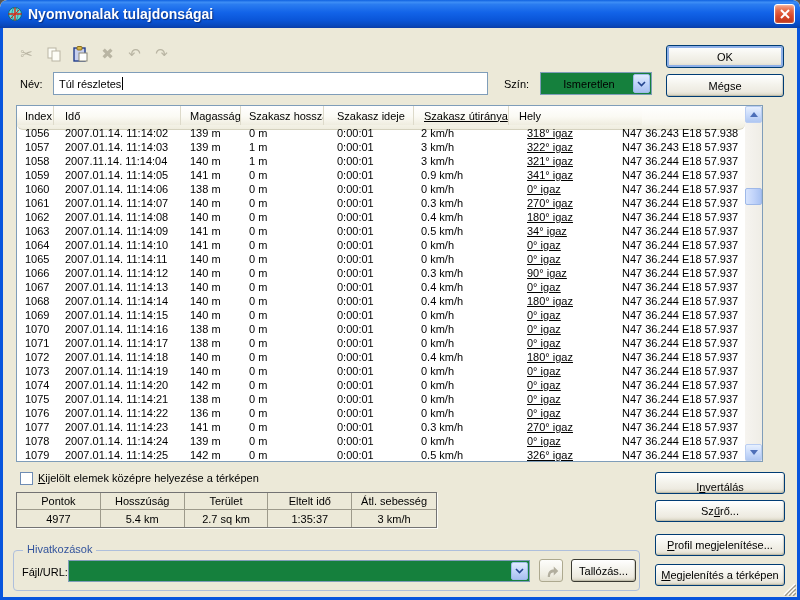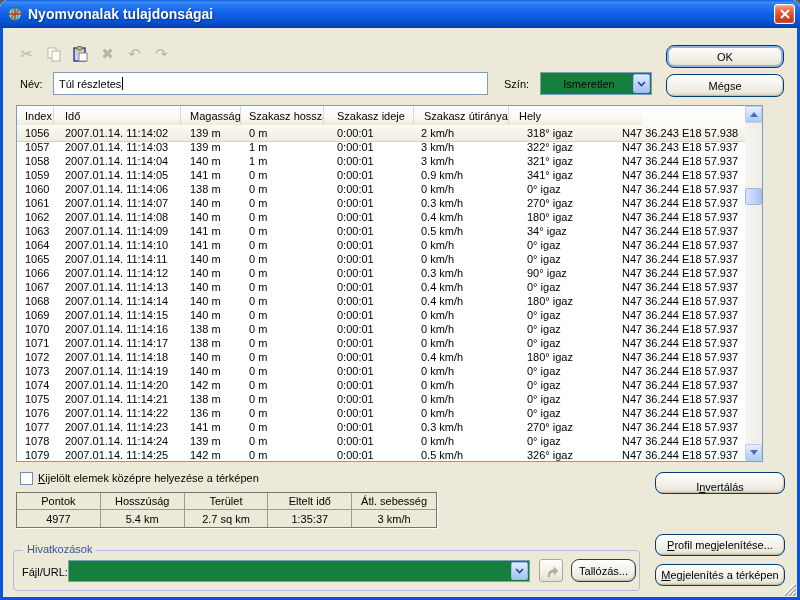--- a/index.html
+++ b/index.html
@@ -43,47 +43,47 @@
     position:absolute;background:#15803d;border:1px solid #7F9DB9;
     display:flex;align-items:center;justify-content:center;
   }
   .ddbtn{
     position:absolute;right:1px;top:1px;bottom:1px;width:17px;border-radius:2px;
     background:linear-gradient(180deg,#E0EBFD 0%,#C2D5FA 50%,#A8C0F0 100%);
     border:1px solid #9EBAEA;display:flex;align-items:center;justify-content:center;
   }
   
   .btn{
-    position:absolute;border:1px solid #003C74;border-radius:8px;
+    position:absolute;border:1px solid #003C74;border-radius:3px;
     background:linear-gradient(180deg,#FFFFFF 0%,#F4F3EC 45%,#EDEAE0 80%,#D9D5C2 100%);
     box-shadow:inset -1px -1px 1px rgba(120,120,100,.3);
     display:flex;align-items:center;justify-content:center;white-space:nowrap;cursor:default;
   }
   .btn.default{box-shadow:inset 0 0 0 2px #8FB0E8, inset -1px -1px 1px rgba(120,120,100,.3);}
   .btn.darkline{border-color:#3A3A32;}
   .btn u{text-decoration:underline;}
   .gobtn{
     position:absolute;border:1px solid #ADA98F;border-radius:3px;
     background:linear-gradient(180deg,#FDFDFB,#EFEDE2 70%,#E2DFCE);
     display:flex;align-items:center;justify-content:center;
   }
   
   .listview{position:absolute;left:16px;top:105px;width:747px;height:357px;background:#fff;border:1px solid #7F9DB9;}
-  .lv-header{position:absolute;left:0;top:0;right:17px;height:36px;display:flex;border-bottom:1px solid #D5D2BF;background:linear-gradient(180deg,#FFFFFF,#FBFAF4 55%,#EFEDDF);}
+  .lv-header{position:absolute;left:0;top:0;right:17px;height:24px;display:flex;border-bottom:1px solid #D5D2BF;background:linear-gradient(180deg,#FFFFFF,#FBFAF4 55%,#EFEDDF);border-radius:6px;}
   .th{display:flex;align-items:center;border-right:1px solid #DDDACA;height:19px;white-space:nowrap;overflow:hidden;background:linear-gradient(180deg,#FFFFFF,#FBFAF4 55%,#EFEDDF);}
   .lv-body{position:absolute;left:0;top:20px;right:17px;bottom:0;overflow:hidden;}
   .tr{display:flex;height:14px;line-height:14px;white-space:nowrap;}
   .td{overflow:hidden;}
   .c0{width:37px;padding-left:8px;}
   .c1{width:127px;padding-left:11px;}
   .c2{width:60px;padding-left:9px;}
   .c3{width:83px;padding-left:8px;}
   .c4{width:90px;padding-left:13px;}
   .c5{width:103px;padding-left:7px;}
-  .c6{width:95px;padding-left:10px;}
+  .c6{width:95px;padding-left:10px;text-decoration:underline;}
   .c7{width:133px;padding-left:10px;border-right:0;}
   
   .sb{position:absolute;top:0;right:0;bottom:0;width:17px;background:linear-gradient(90deg,#F6F4F0,#EFEDE6);}
   .sb-btn{position:absolute;left:0;width:17px;height:17px;border:1px solid #B9CDF2;border-radius:2px;
     background:linear-gradient(180deg,#E7F0FE 0%,#CBDCFB 50%,#AFC7F2 100%);
     display:flex;align-items:center;justify-content:center;}
   .sb-up{top:0;}
   .sb-down{bottom:0;}
   .sb-thumb{position:absolute;left:0;top:82px;width:17px;height:17px;border:1px solid #9EB8E8;border-radius:2px;
     background:linear-gradient(90deg,#D7E4FD 0%,#C2D4FA 50%,#A9C2F2 100%);}
@@ -193,21 +193,21 @@
           <div class="td c1">2007.01.14. 11:14:03</div>
           <div class="td c2">139 m</div>
           <div class="td c3">1 m</div>
           <div class="td c4">0:00:01</div>
           <div class="td c5">3 km/h</div>
           <div class="td c6">322° igaz</div>
           <div class="td c7">N47 36.243 E18 57.937</div>
         </div>
         <div class="tr">
           <div class="td c0">1058</div>
-          <div class="td c1">2007.01.14. 11:14:04</div>
+          <div class="td c1">2007.11.14. 11:14:04</div>
           <div class="td c2">140 m</div>
           <div class="td c3">1 m</div>
           <div class="td c4">0:00:01</div>
           <div class="td c5">3 km/h</div>
           <div class="td c6">321° igaz</div>
           <div class="td c7">N47 36.244 E18 57.937</div>
         </div>
         <div class="tr">
           <div class="td c0">1059</div>
           <div class="td c1">2007.01.14. 11:14:05</div>
@@ -448,20 +448,21 @@
     <div class="sumrow" id="sumval">
         <div class="sumcell">4977</div>
         <div class="sumcell">5.4 km</div>
         <div class="sumcell">2.7 sq km</div>
         <div class="sumcell">1:35:37</div>
         <div class="sumcell">3 km/h</div>
       </div>
   </div>
 
   <div class="btn" style="left:655px;top:472px;width:130px;height:22px;align-items:flex-end;">I<u>n</u>vertálás</div>
+  <div class="btn" style="left:655px;top:500px;width:130px;height:22px;">Sz<u>ű</u>rő...</div>
   <div class="btn" style="left:655px;top:534px;width:130px;height:22px;"><u>P</u>rofil megjelenítése...</div>
   <div class="btn" style="left:655px;top:564px;width:130px;height:22px;"><u>M</u>egjelenítés a térképen</div>
 
   <div class="group">
     <span class="group-label">Hivatkozások</span>
   </div>
   <span class="lbl" style="left:22px;top:566px;">Fájl/URL:</span>
   <div class="combo" style="left:68px;top:560px;width:462px;height:22px;">
     <span></span>
     <div class="ddbtn">

